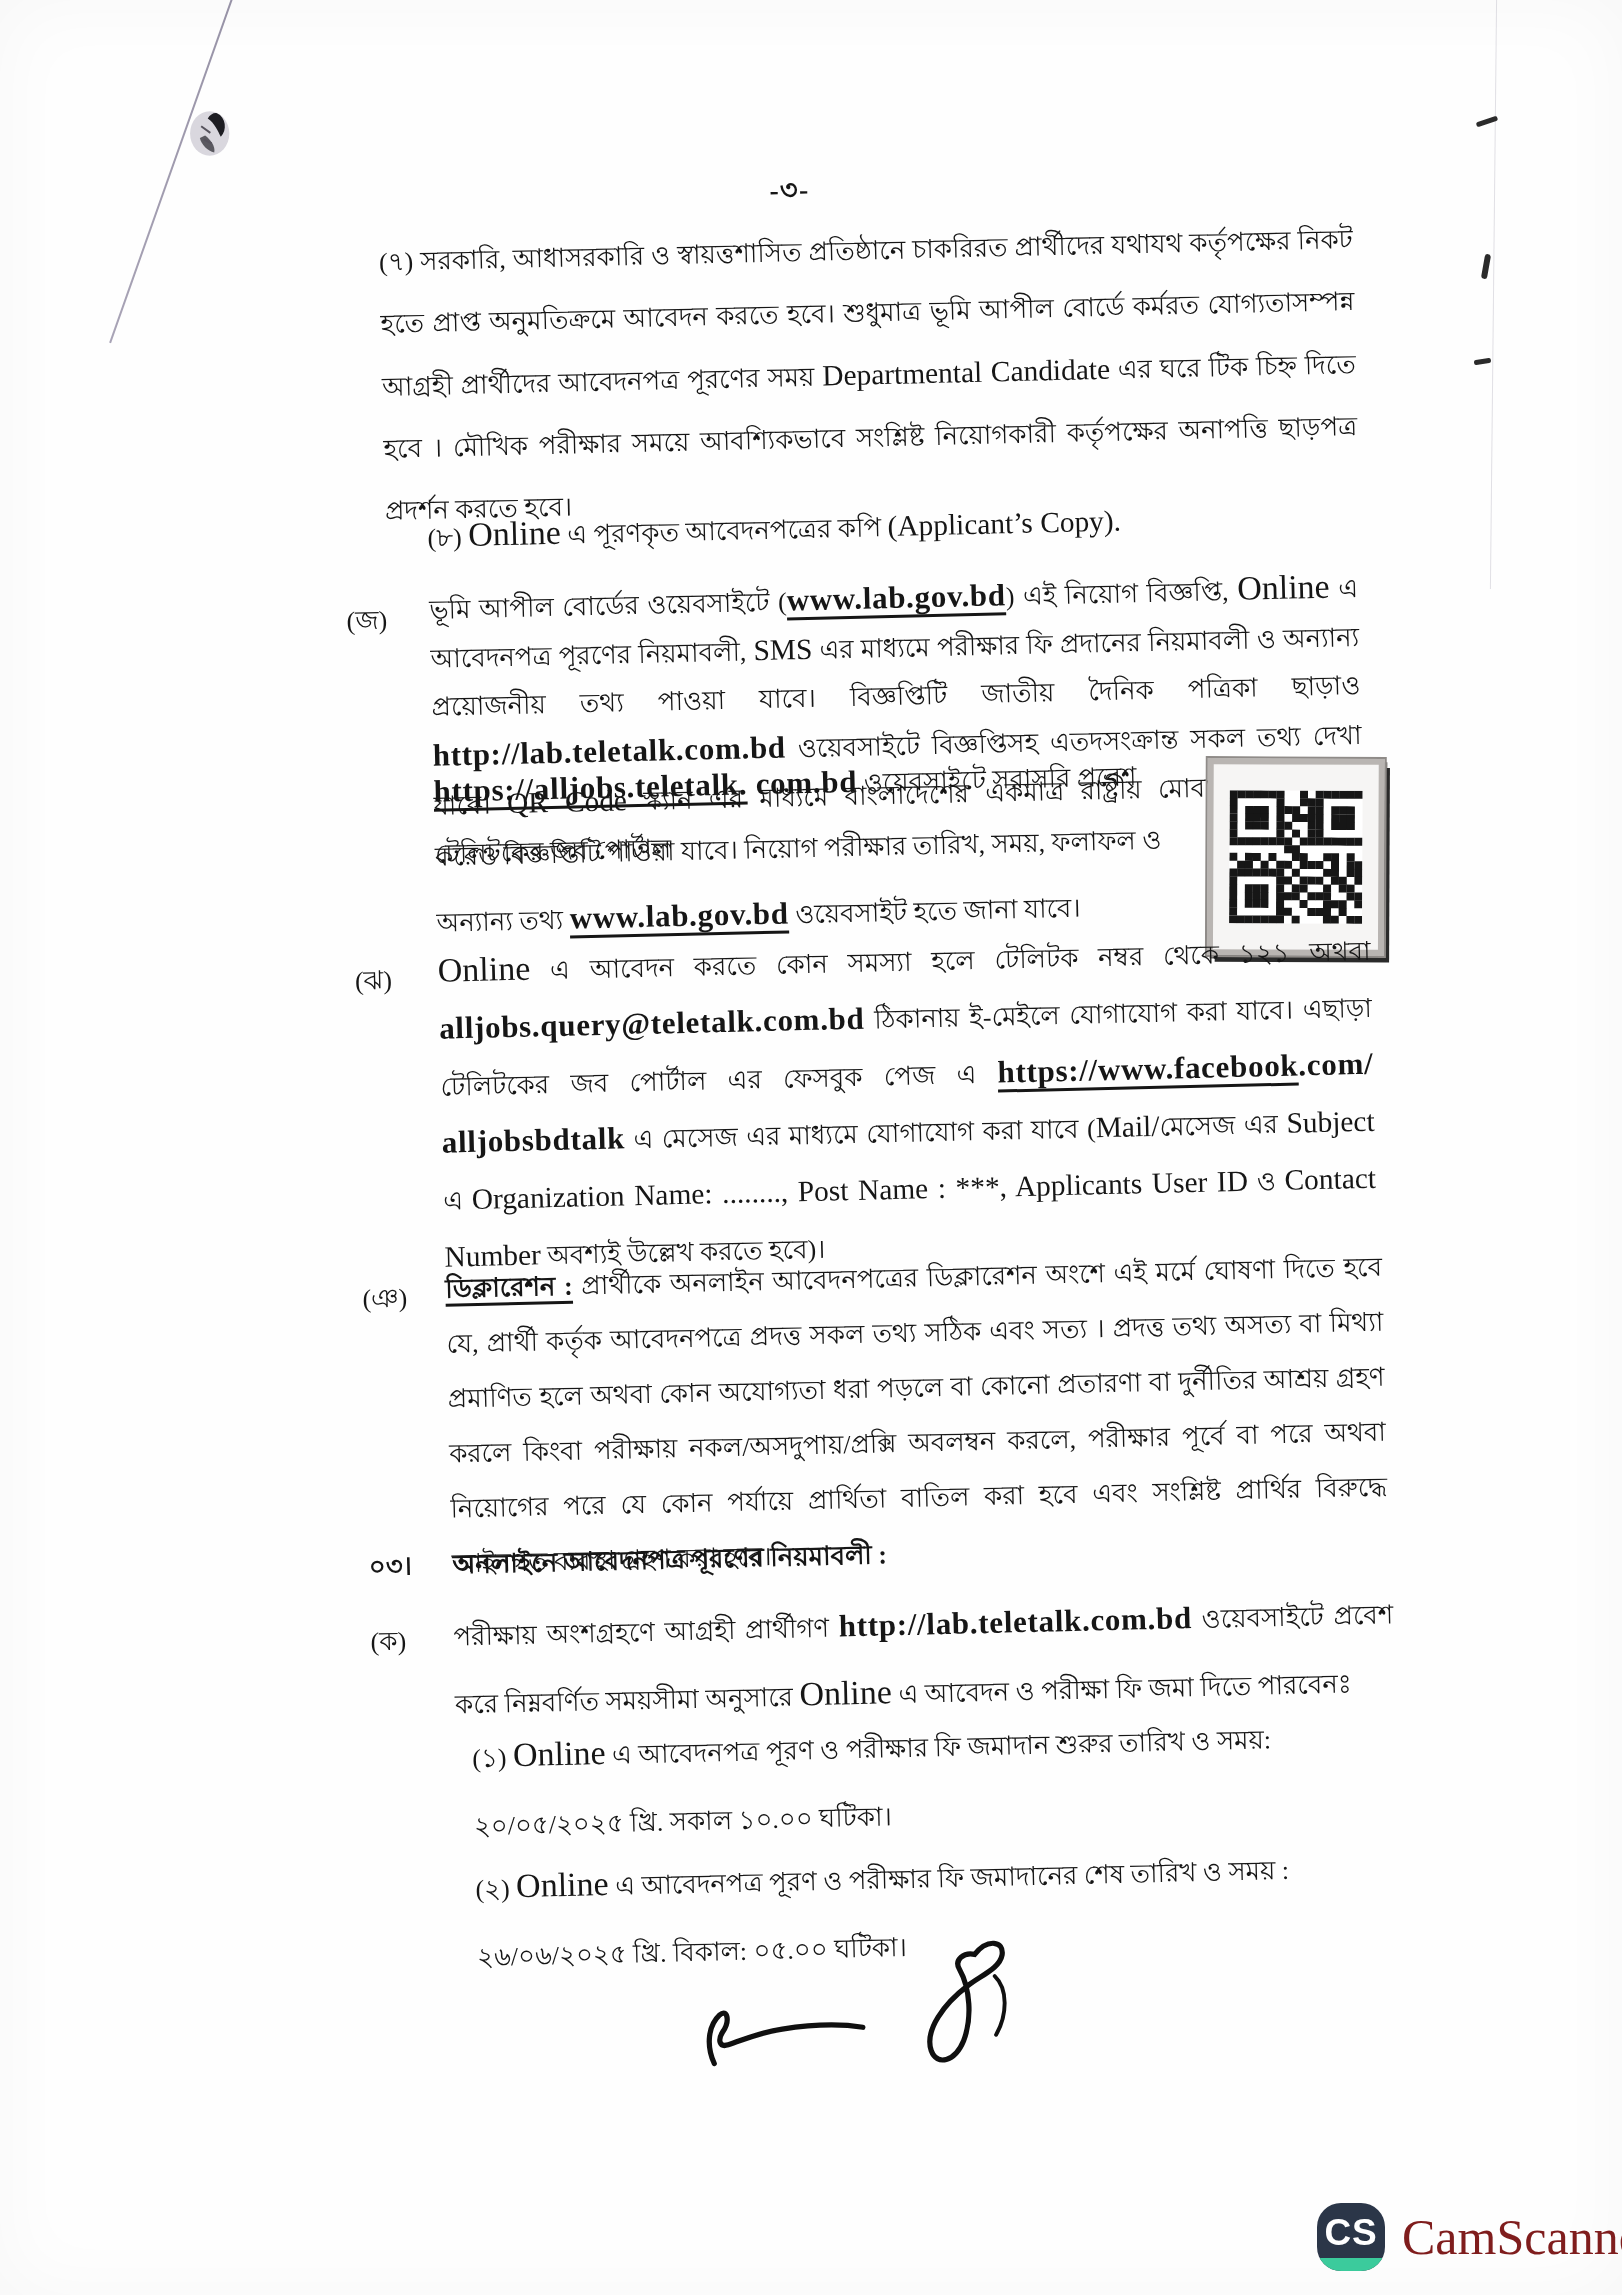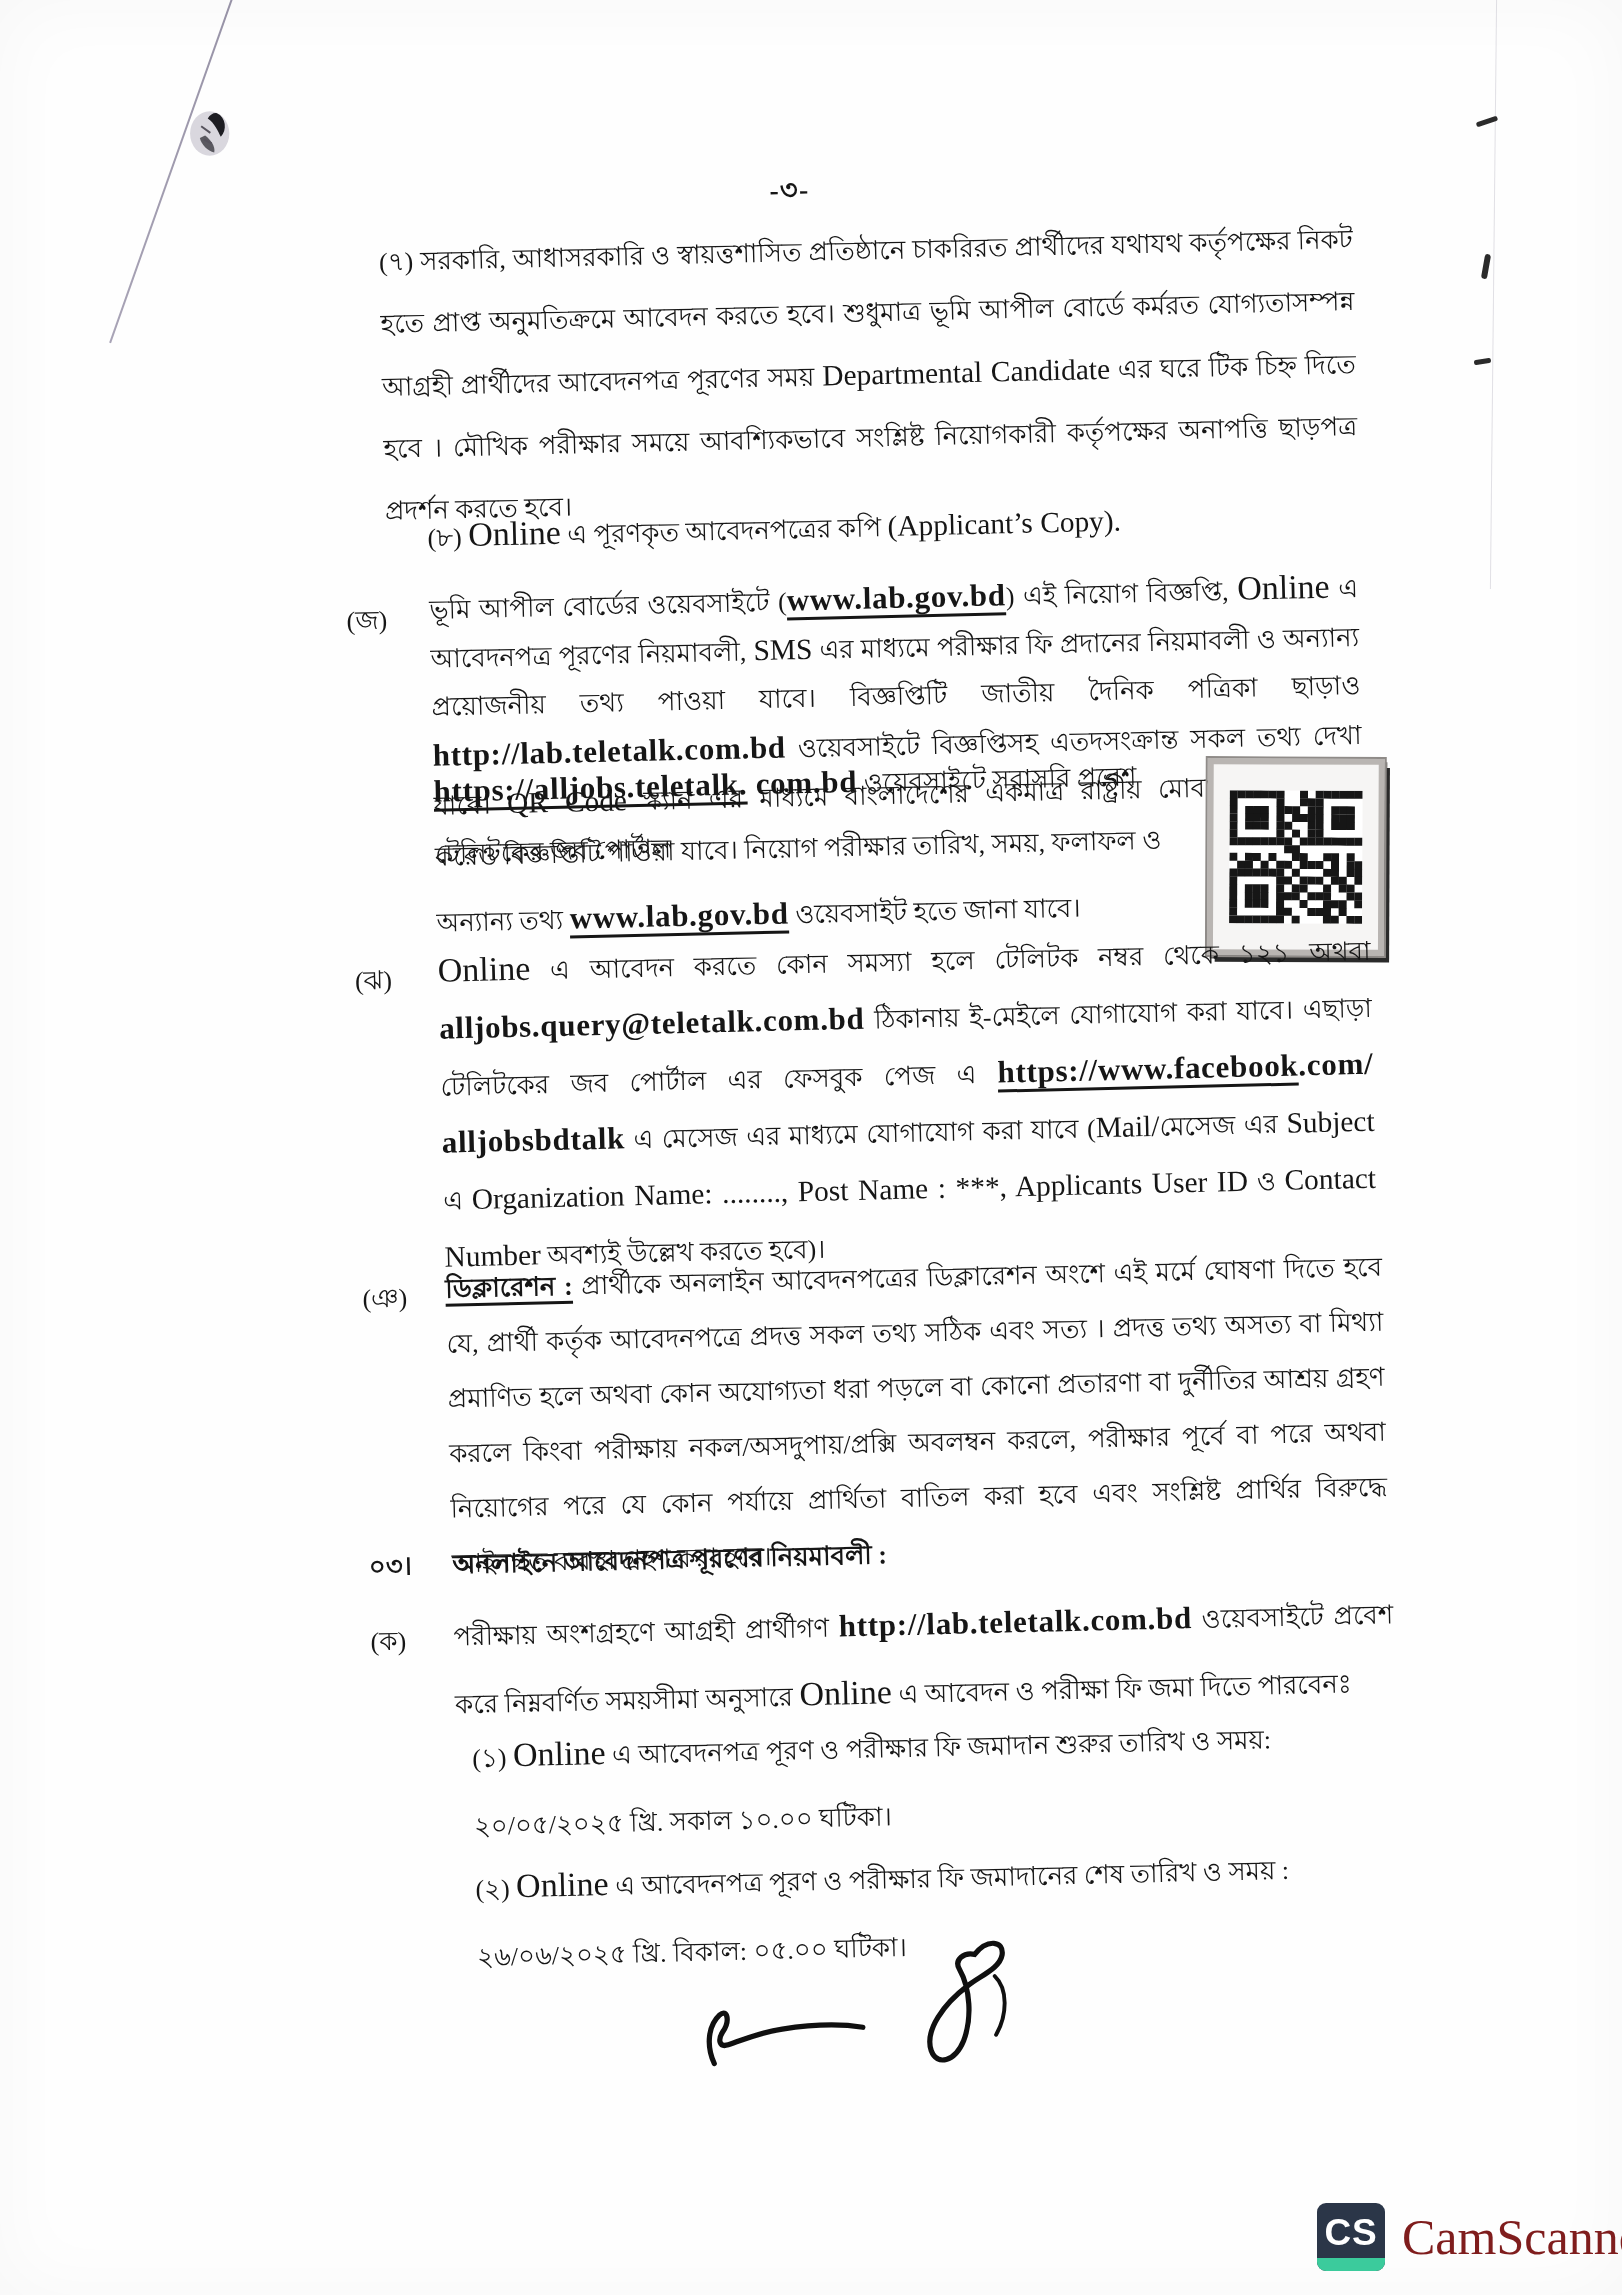--- a/index.html
+++ b/index.html
@@ -68,21 +68,21 @@
   .edge-mark.m2 { left:1483px; top:254px;  width:5.9px;  height:25px; transform:rotate(10deg); border-radius:5.2px; }
   .edge-mark.m3 { left:1474px; top:359px;  width:17px; height:5.2px; transform:rotate(-8deg); }
   .edge-crease { position:absolute; left:1493px; top:0; width:1.3px; height:589px; background:#c9c6cf; opacity:.55; transform:rotate(.6deg); }
   
   .sig { position:absolute; }
   #sig1 { left:673px; top:1977px; }
   #sig2 { left:877px; top:1941px; }
   
   .cs-footer { position:absolute; left:1317px; top:2203px; display:flex; align-items:center; gap:17px; transform:none; }
   .cs-badge {
-    position:relative; width:68px; height:68px; border-radius:9px;
+    position:relative; width:68px; height:68px; border-radius:24px;
     background:#2b3648; overflow:hidden;
     display:flex; align-items:center; justify-content:center;
   }
   .cs-badge .strip { position:absolute; left:0; right:0; bottom:0; height:13px; background:#3bcb9c; }
   .cs-badge .cs-text { color:#ffffff; font-weight:bold; font-size:37px; font-family:"Liberation Sans","DejaVu Sans",sans-serif; letter-spacing:0.7px; margin-top:-7.9px; }
   .cs-name { font-size:50px; color:#7f1d1d; font-family:"Liberation Serif","DejaVu Serif",serif; }
 </style>
 </head>
 <body>
 

